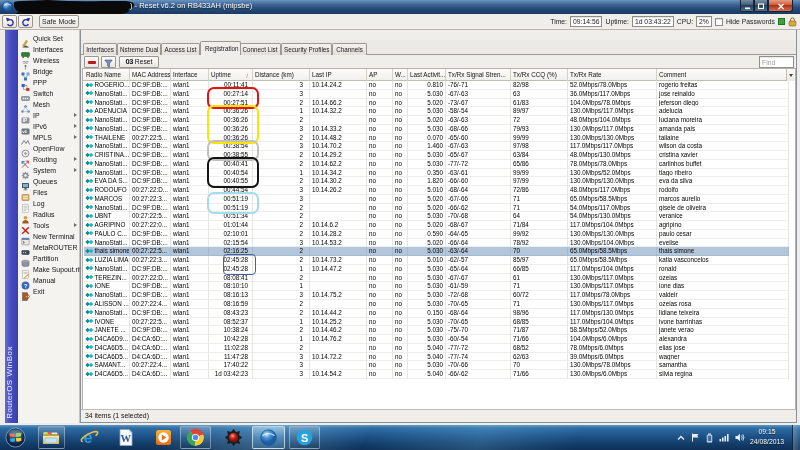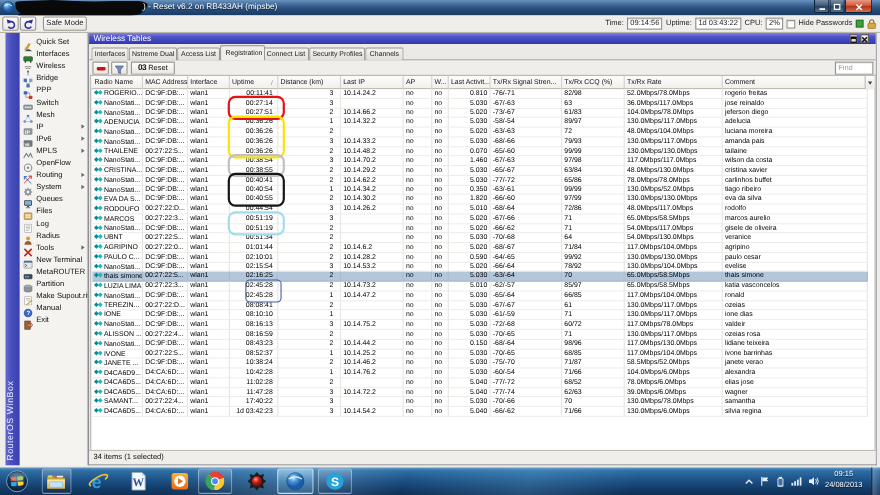--- a/index.html
+++ b/index.html
@@ -367,34 +367,20 @@
           <span class="s-icon"><svg viewBox="0 0 9 9">
               <rect x="1.5" y="0.8" width="5" height="7.6" fill="#9c6030" stroke="#5e3a1c" stroke-width=".5"></rect>
               <circle cx="5.4" cy="4.6" r=".6" fill="#f2d24a"></circle>
               <path d="M6.5,2 L8.5,4.5 L6.5,7" stroke="#c2281e" stroke-width=".9" fill="none"></path>
             </svg></span>
           <span class="s-label">Exit</span>
         </div>
       </div>
 
     <div class="cw">
-      <div class="cw-titlebar">
-        <span class="cw-title">Wireless Tables</span>
-        <div class="cw-tb-btn" id="cw-dock">
-            <svg width="6" height="6" viewBox="0 0 6 6">
-              <rect x="0.5" y="0.5" width="5" height="5" fill="none" stroke="#111" stroke-width="1"></rect>
-              <rect x="0.5" y="0.5" width="5" height="2" fill="#111"></rect>
-            </svg>
-          </div>
-        <div class="cw-tb-btn" id="cw-close">
-            <svg width="6" height="6" viewBox="0 0 6 6">
-              <path d="M0.8,0.8 L5.2,5.2 M5.2,0.8 L0.8,5.2" stroke="#111" stroke-width="1.3"></path>
-            </svg>
-          </div>
-      </div>
 
       <div class="cw-tabs" id="tabs">
           <div class="tabline"></div>
           <div class="tab" style="left: 2px; width: 34px;">Interfaces</div>
           <div class="tab" style="left: 36px; width: 44px;">Nstreme Dual</div>
           <div class="tab" style="left: 80px; width: 39px;">Access List</div>
           <div class="tab active" style="left: 119px; width: 41px;">Registration</div>
           <div class="tab" style="left: 158px; width: 42px;">Connect List</div>
           <div class="tab" style="left: 200px; width: 51px;">Security Profiles</div>
           <div class="tab" style="left: 251px; width: 35px;">Channels</div>

